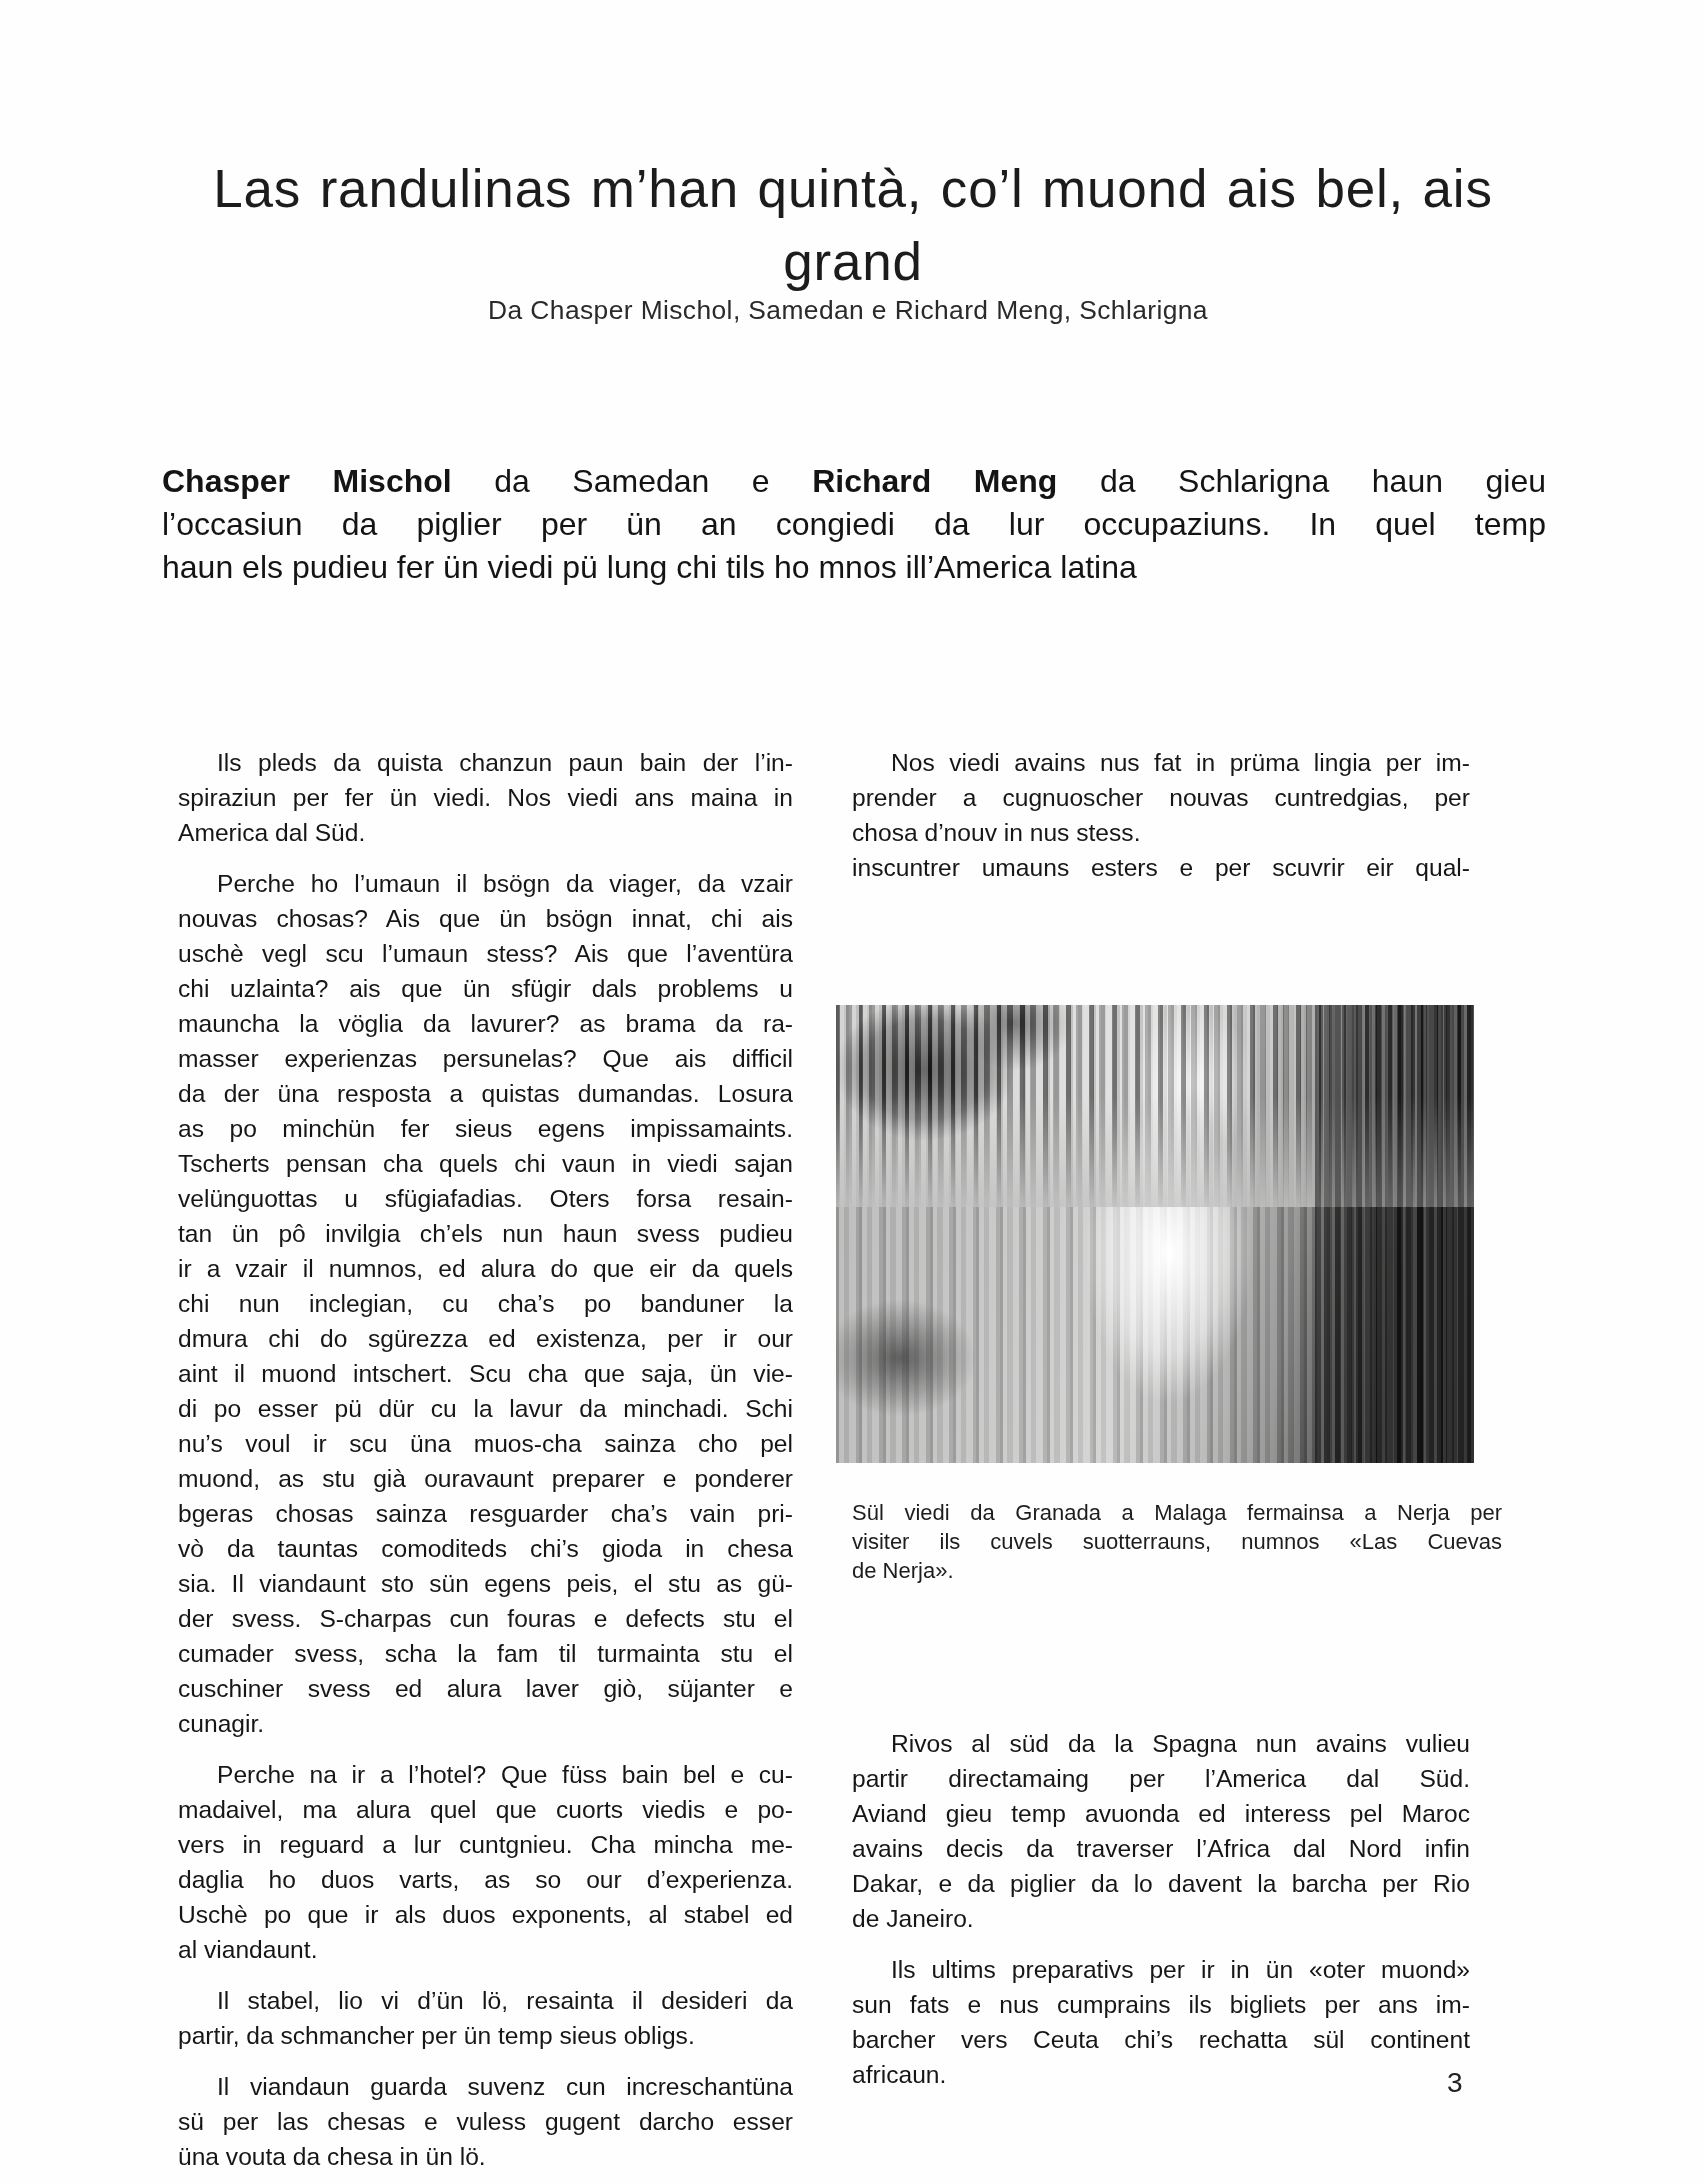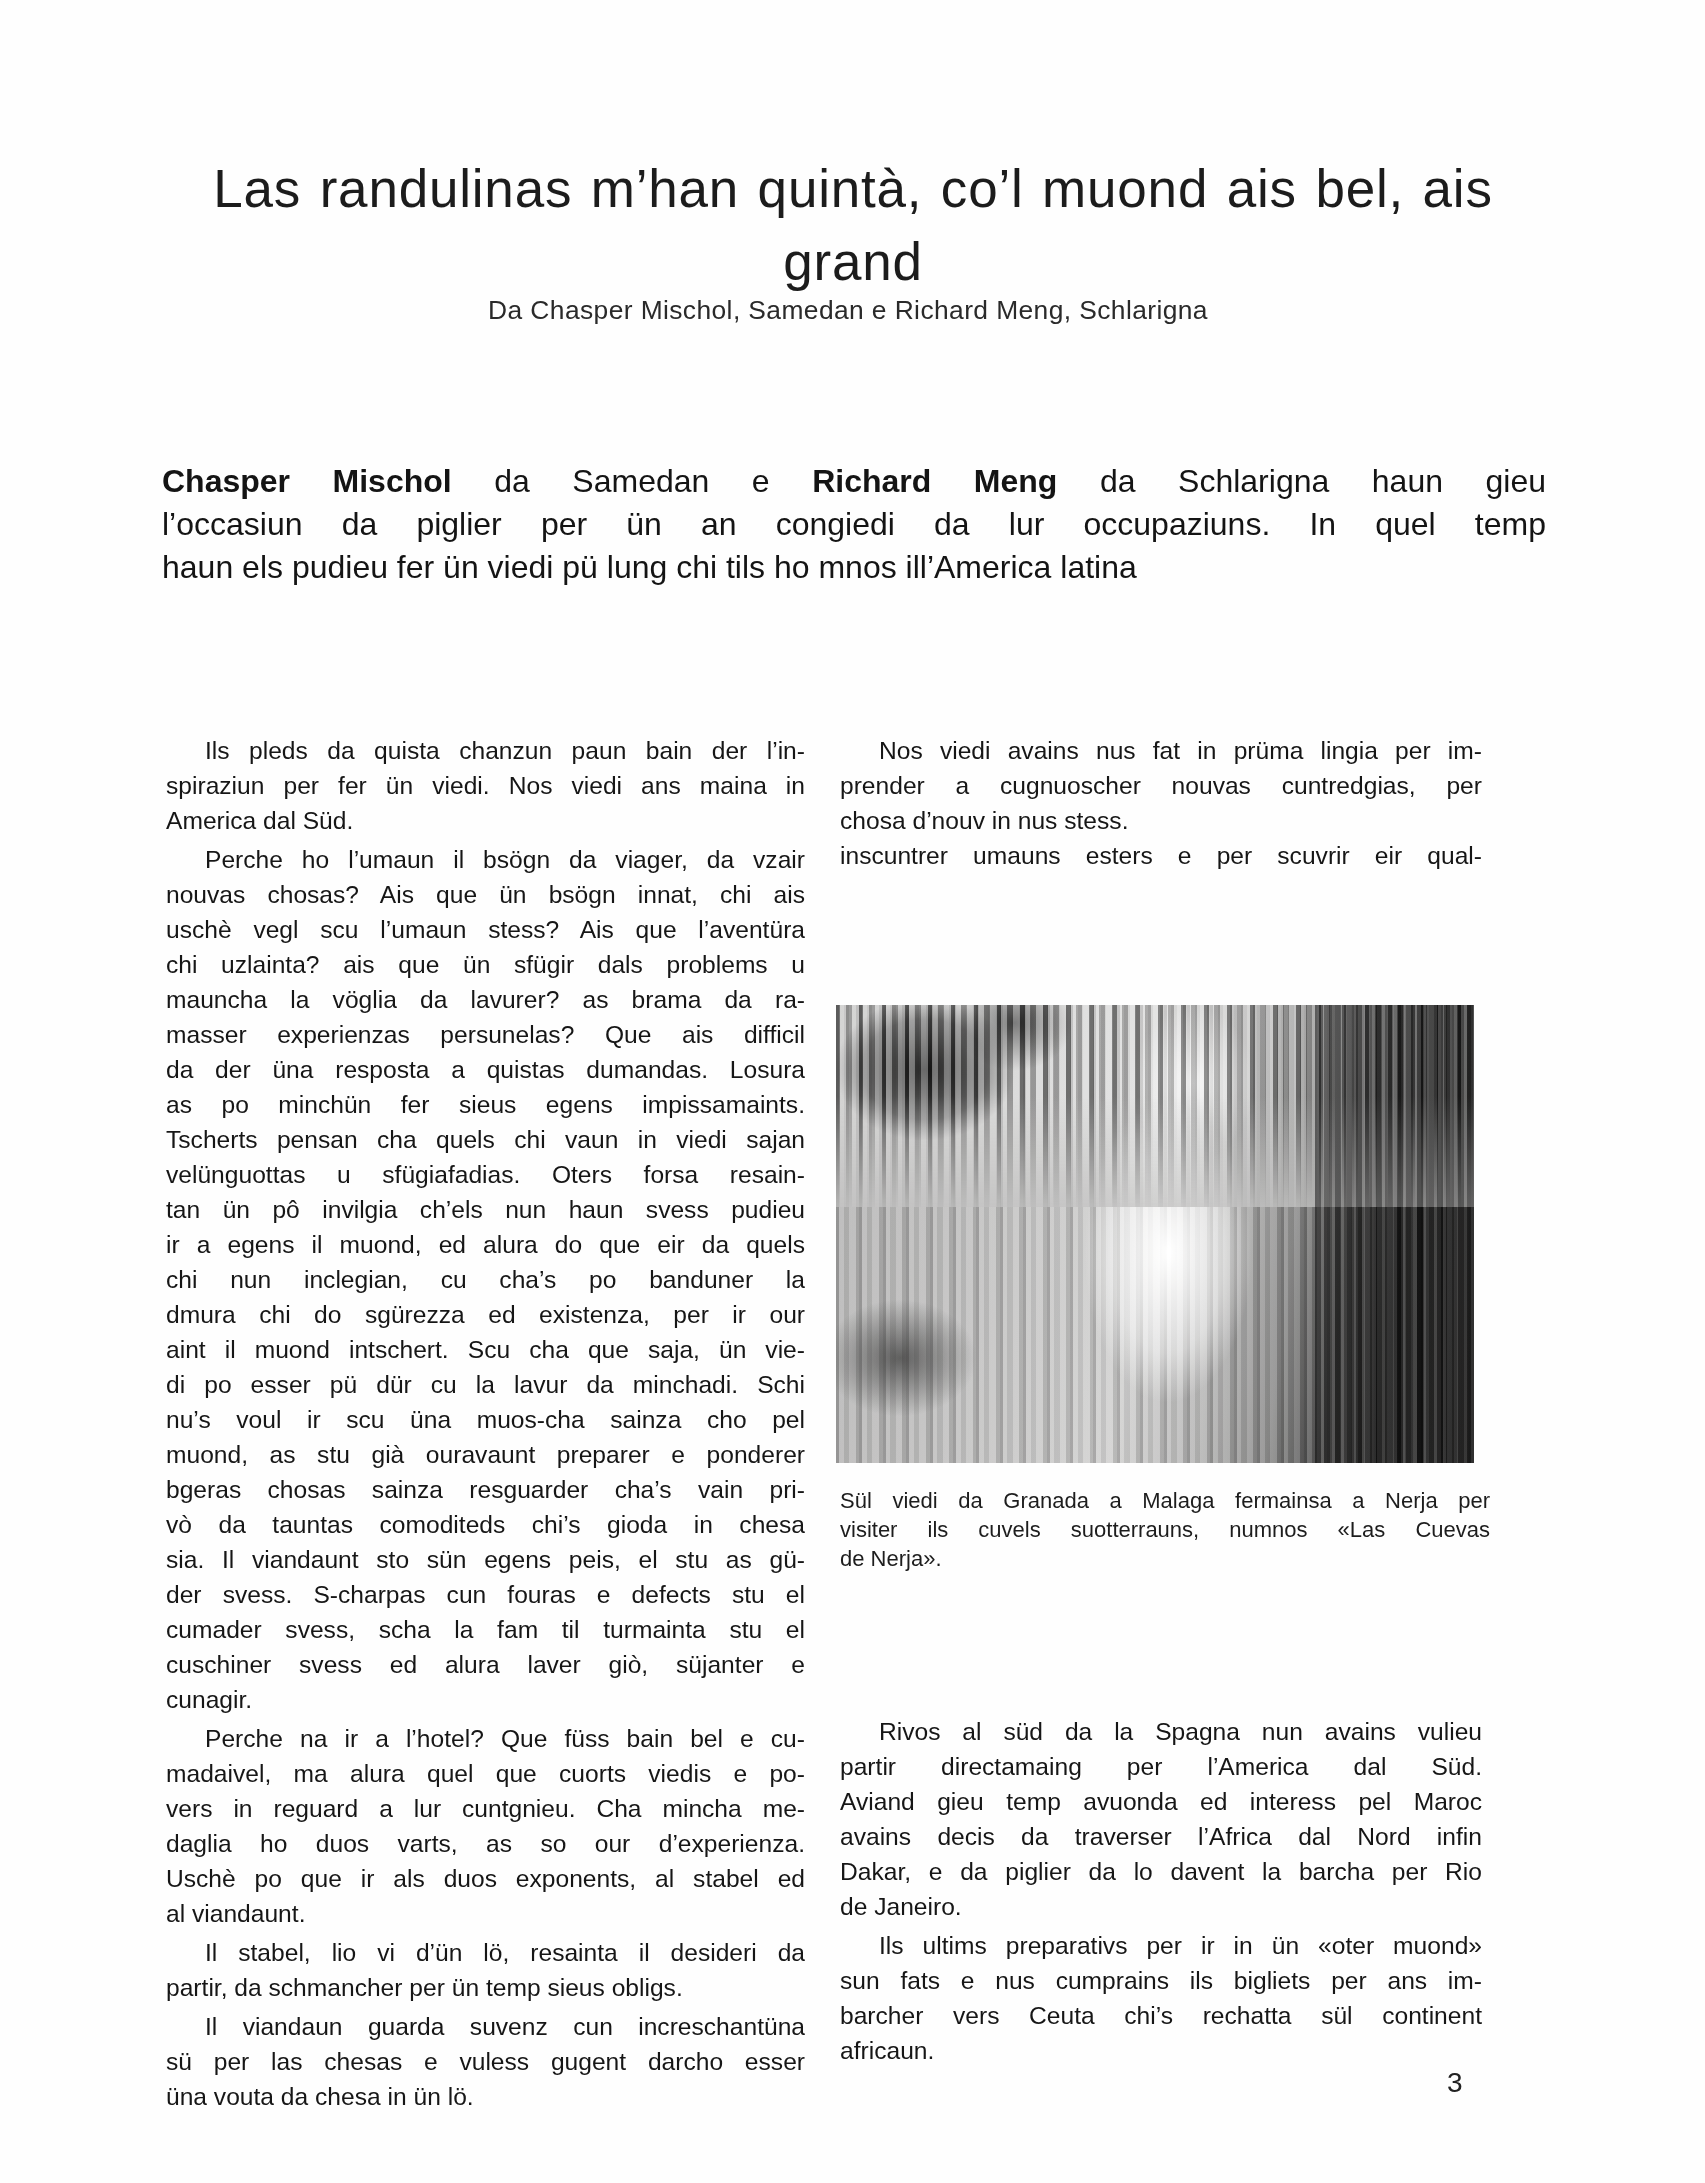--- a/index.html
+++ b/index.html
@@ -30,21 +30,21 @@
   .lead .ln{text-align:justify;text-align-last:justify;}
   .lead .ln.lastline{text-align-last:left;}
   .lead b{font-weight:700;}
 
   
   .bodycol{position:absolute;font-size:24.6px;line-height:35px;color:#161616;}
   .col-left{left:162px;top:729px;width:647px;}
   .col-right-p1{left:836px;top:729px;width:650px;}
   .col-right-low{left:836px;top:1710px;width:650px;}
 
-  .para{margin:4px;padding:0;}
+  .para{margin:16px;padding:0;}
   .para .ln{text-align:left;}
   .para .ln.jl{text-align:justify;text-align-last:justify;}
   .para .ln.lastline{text-align-last:left;}
   .indent .ln.first{text-indent:39px;}
 
   
   .photo{
     position:absolute;left:836px;top:1005px;width:638px;height:458px;
     overflow:hidden;filter:saturate(0.07) contrast(1.03);
     background:linear-gradient(97deg,#b4afa7 0%,#bcb7b0 18%,#c6c2bb 34%,#cfccc5 48%,#b5b1aa 60%,#8a8680 70%,#4a4641 78%,#2b2825 86%,#232120 100%);
@@ -137,21 +137,21 @@
         <div class="ln jl">nouvas chosas? Ais que ün bsögn innat, chi ais</div>
         <div class="ln jl">uschè vegl scu l’umaun stess? Ais que l’aventüra</div>
         <div class="ln jl">chi uzlainta? ais que ün sfügir dals problems u</div>
         <div class="ln jl">mauncha la vöglia da lavurer? as brama da ra-</div>
         <div class="ln jl">masser experienzas persunelas? Que ais difficil</div>
         <div class="ln jl">da der üna resposta a quistas dumandas. Losura</div>
         <div class="ln jl">as po minchün fer sieus egens impissamaints.</div>
         <div class="ln jl">Tscherts pensan cha quels chi vaun in viedi sajan</div>
         <div class="ln jl">velünguottas u sfügiafadias. Oters forsa resain-</div>
         <div class="ln jl">tan ün pô invilgia ch’els nun haun svess pudieu</div>
-        <div class="ln jl">ir a egens il muond, ed alura do que eir da quels</div>
+        <div class="ln jl">ir a vzair il numnos, ed alura do que eir da quels</div>
         <div class="ln jl">chi nun inclegian, cu cha’s po banduner la</div>
         <div class="ln jl">dmura chi do sgürezza ed existenza, per ir our</div>
         <div class="ln jl">aint il muond intschert. Scu cha que saja, ün vie-</div>
         <div class="ln jl">di po esser pü dür cu la lavur da minchadi. Schi</div>
         <div class="ln jl">nu’s voul ir scu üna muos-cha sainza cho pel</div>
         <div class="ln jl">muond, as stu già ouravaunt preparer e ponderer</div>
         <div class="ln jl">bgeras chosas sainza resguarder cha’s vain pri-</div>
         <div class="ln jl">vò da tauntas comoditeds chi’s gioda in chesa</div>
         <div class="ln jl">sia. Il viandaunt sto sün egens peis, el stu as gü-</div>
         <div class="ln jl">der svess. S-charpas cun fouras e defects stu el</div>

